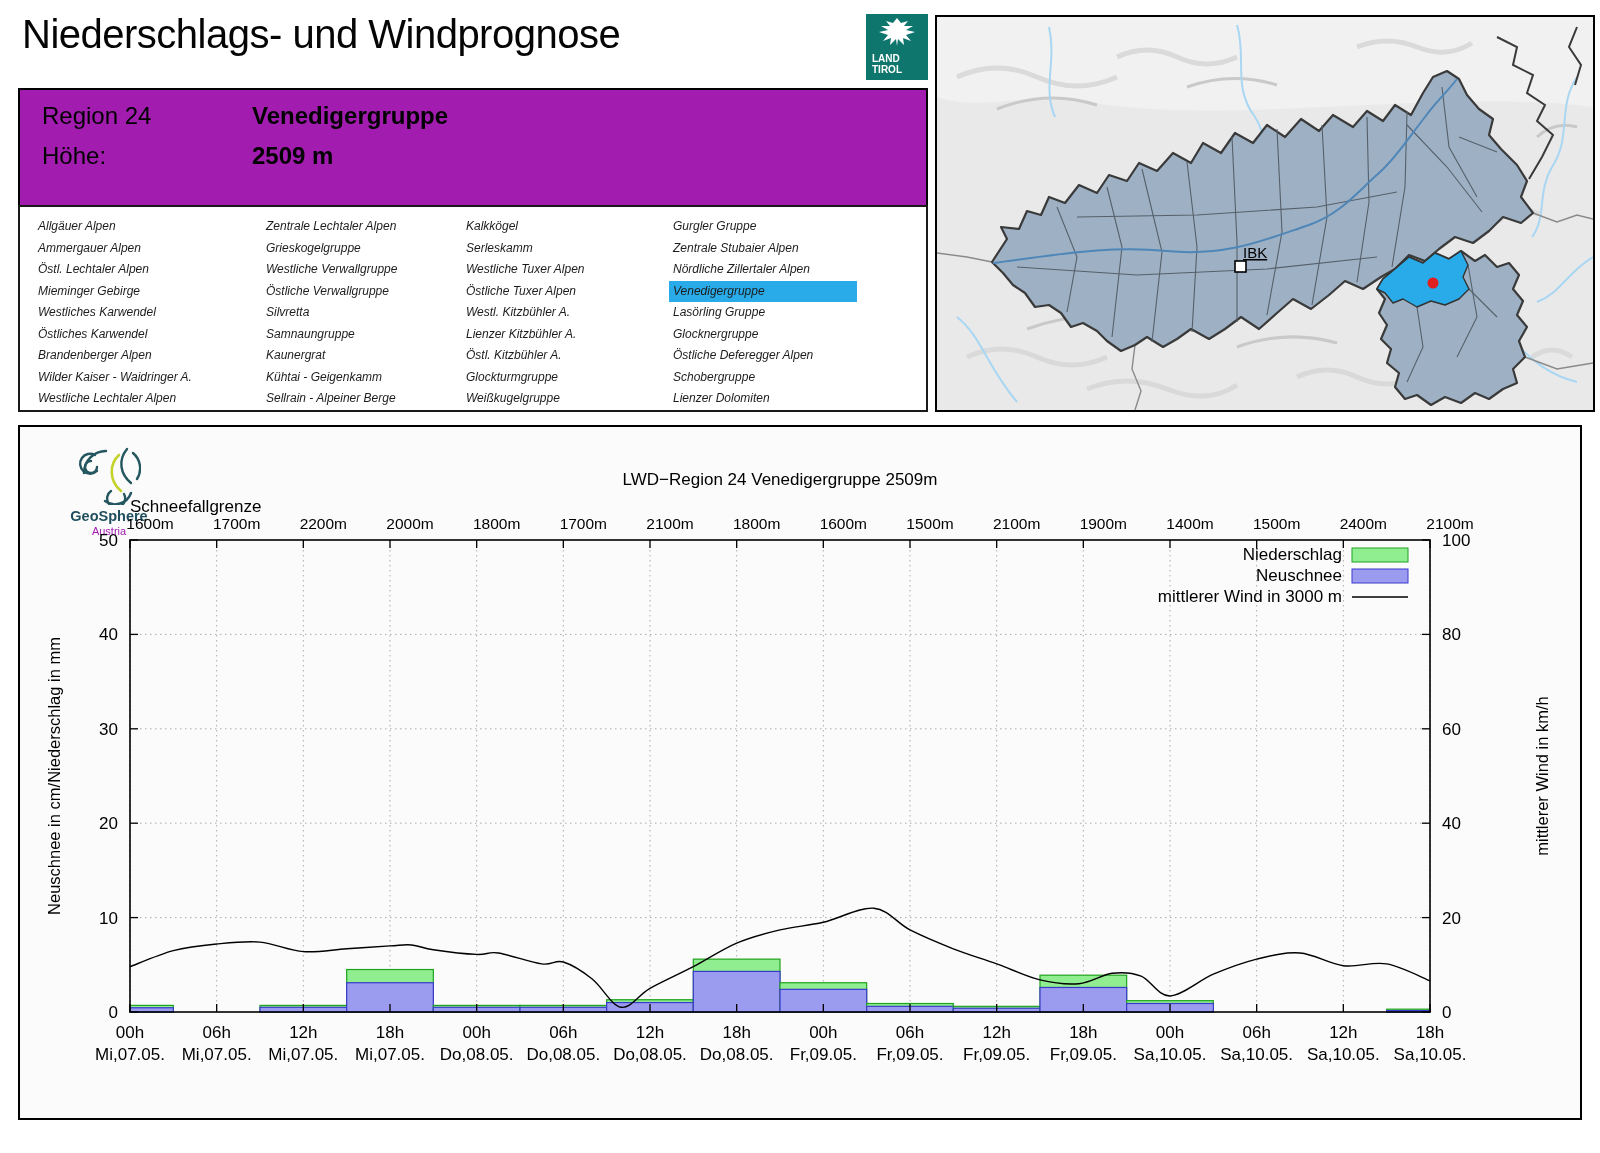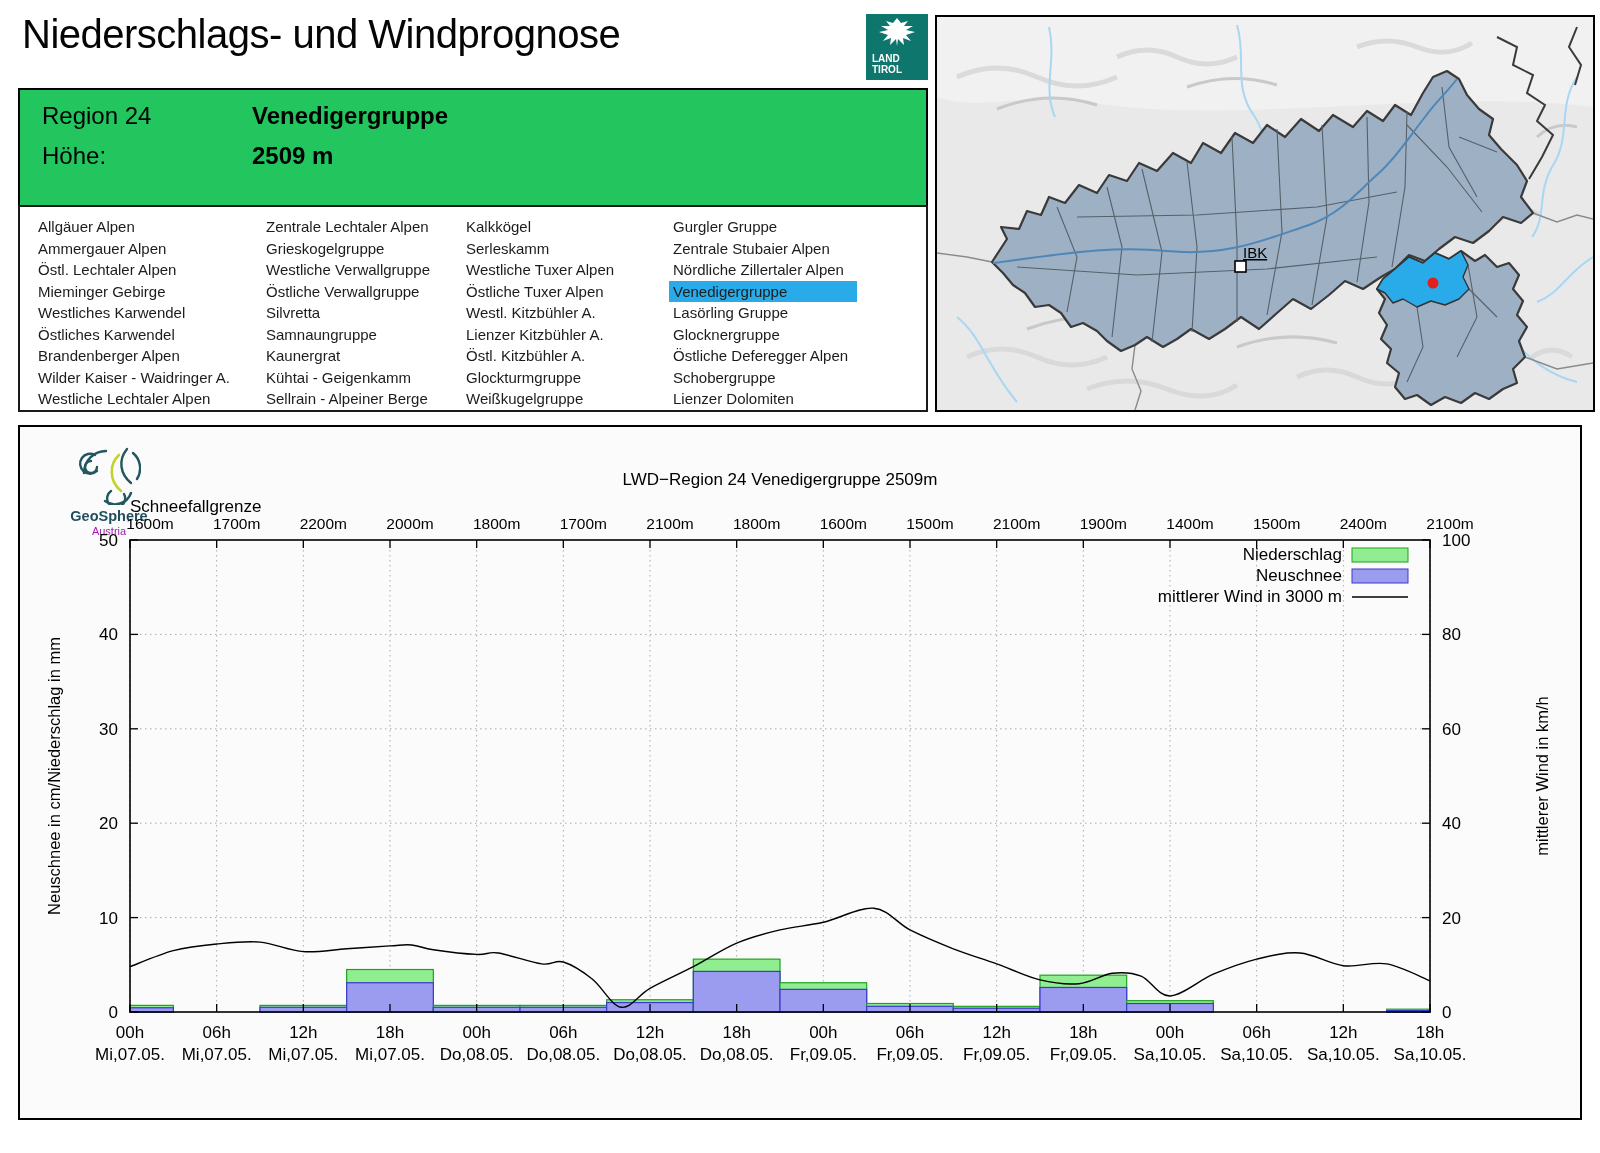--- a/index.html
+++ b/index.html
@@ -5,29 +5,29 @@
   html,body{margin:0;padding:0;background:#fff;}
   .page{position:relative;width:1600px;height:1153px;background:#fff;
         font-family:"Liberation Sans",sans-serif;color:#000;overflow:hidden;}
   h1.title{position:absolute;left:22px;top:12px;margin:0;font-size:40px;font-weight:400;
         letter-spacing:-0.5px;color:#050505;}
   
   .tirol-logo{position:absolute;left:866px;top:14px;width:62px;height:66px;background:#0f766e;}
   .tirol-logo svg{position:absolute;left:11px;top:3px;}
   .tl-text{position:absolute;left:6px;bottom:5px;color:#fff;font-size:10px;font-weight:bold;line-height:10.5px;}
   
-  .info-box{position:absolute;left:18px;top:88px;width:910px;height:122px;background:#22c55e;
+  .info-box{position:absolute;left:18px;top:88px;width:910px;height:122px;background:#a21caf;
         border:2px solid #000;box-sizing:border-box;padding-left:40px;}
   .info-box .row{position:absolute;left:22px;height:30px;font-size:24px;}
   .info-box .row.r1{top:12px;} .info-box .row.r2{top:52px;}
   .info-box .lbl{display:inline-block;width:210px;}
   .info-box .val{font-weight:bold;}
   
   .region-list{position:absolute;left:18px;top:205px;width:910px;height:207px;background:#fff;
-        border:2px solid #1a1a1a;box-sizing:border-box;font-size:15px;}
+        border:2px solid #1a1a1a;box-sizing:border-box;font-size:12px;font-style:italic;}
   .region-list .col{position:absolute;top:9px;}
   .region-list .col0{left:14px;width:226px;}
   .region-list .col1{left:242px;width:198px;}
   .region-list .col2{left:442px;width:183px;}
   .region-list .col3{left:625px;width:240px;margin-left:24px;}
   .region-list .item{height:21.5px;line-height:21.5px;padding:0 4px;white-space:nowrap;color:#1c1c1c;}
   .region-list .item.selected{background:#29ABE9;width:180px;}
   
   .map-box{position:absolute;left:935px;top:15px;width:660px;height:397px;border:2px solid #000;
         box-sizing:border-box;background:#E9E9E9;}

